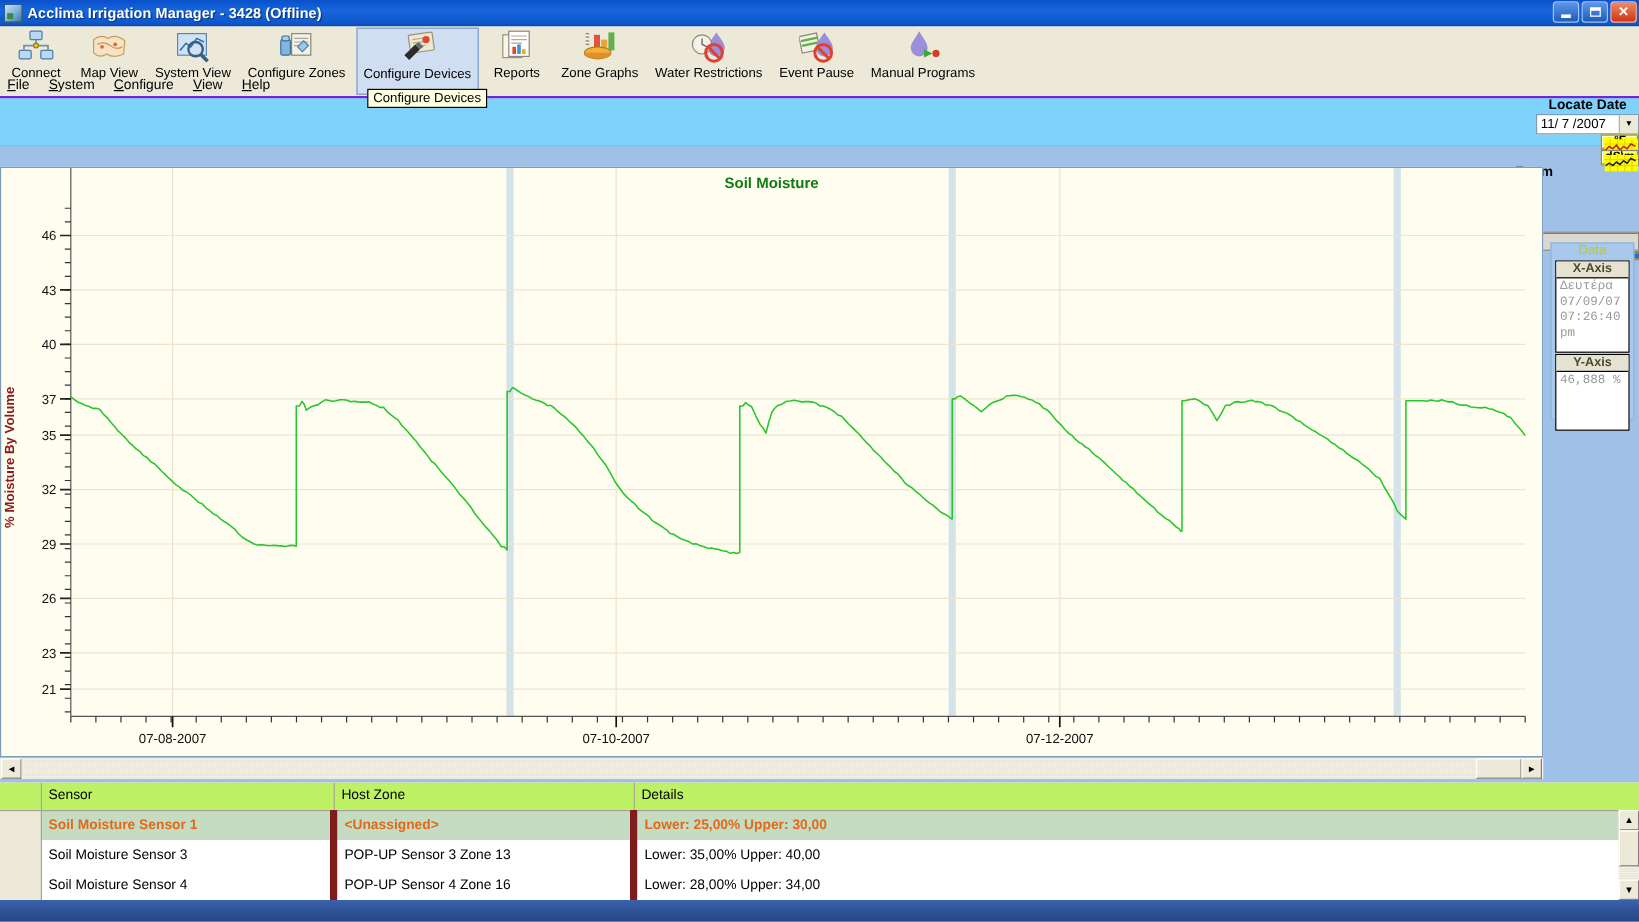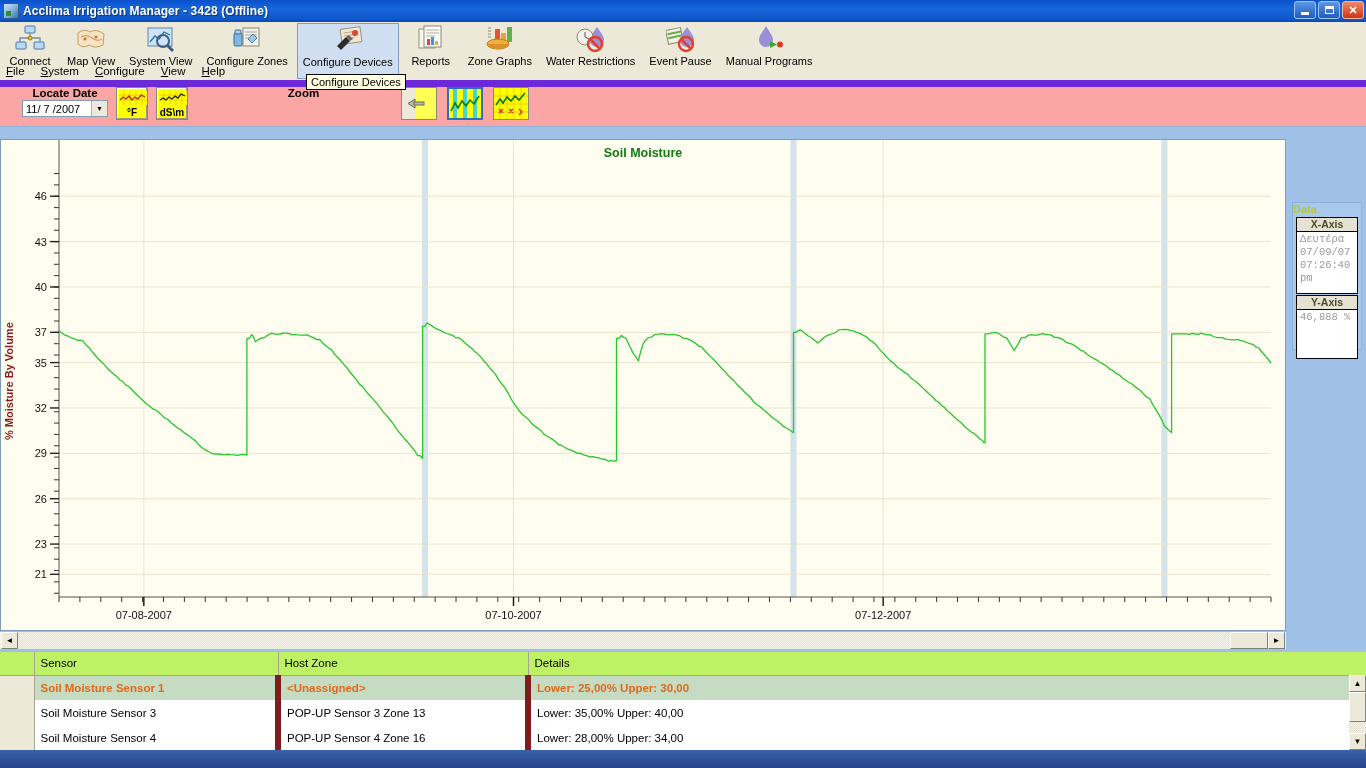--- a/index.html
+++ b/index.html
@@ -37,21 +37,21 @@
   .winbtn.min{background:linear-gradient(180deg,#5f97e6,#1d5cbd);}
   .winbtn.max{background:linear-gradient(180deg,#5f97e6,#1d5cbd);}
   .winbtn.close{background:linear-gradient(180deg,#f08a6a,#cf3412);border-color:#f0b9a6;}
   .winbtn .glyph-min{width:8px;height:3px;background:#fff;margin-top:6px;}
   .winbtn .glyph-max{width:9px;height:8px;border:1.5px solid #fff;border-top-width:3px;box-sizing:border-box;}
 
   
   #toolbar{
     height:58px;width:1366px;background:#ece9d8;
     display:flex;align-items:flex-start;position:relative;
-    border-bottom:7px solid #6d28d9;
+    border-bottom:2px solid #6d28d9;
   }
   .tbtn{
     width:auto;min-width:56px;height:56px;margin:1px 2px 0 2px;
     display:flex;flex-direction:column;align-items:center;justify-content:flex-start;
     padding:2px 5px 0 5px;box-sizing:border-box;position:relative;
   }
   .tbtn .tlabel{font-size:11px;color:#000;margin-top:2px;white-space:nowrap;}
   .tbtn .ticon{width:30px;height:28px;position:relative;}
   .tbtn.sel{background:#cfdef0;border:1px solid #7a9cc6;box-sizing:border-box;}
   #tooltip{
@@ -62,23 +62,24 @@
   #menubar{
     position:absolute;left:0;bottom:1px;height:17px;width:100%;
     display:flex;align-items:center;padding-left:6px;box-sizing:border-box;
     font-size:11.5px;color:#000;
   }
   #menubar .mi{margin-right:16px;cursor:default;}
   #menubar .mi u{text-decoration:underline;}
 
   
   #controls{
-    height:39px;width:1366px;background:#fca5a5;
-    display:flex;align-items:flex-start;position:relative;
+    height:39px;width:1366px;background:#7dd3fc;
+    display:flex;align-items:flex-end;position:relative;
     border-bottom:1px solid #8fb2da;
+    flex-direction:column;
   }
   #locdate{margin-left:22px;display:flex;flex-direction:column;align-items:center;justify-content:center;}
   #locdate .lbl{font-size:11.5px;font-weight:bold;color:#000;line-height:12px;}
   #datebox{
     margin-top:1px;width:86px;height:17px;background:#fff;border:1px solid #7f9db9;
     display:flex;align-items:center;box-sizing:border-box;font-size:11px;color:#000;
   }
   #datebox .dv{padding-left:3px;flex:1;}
   #datebox .arrow{
     width:15px;height:15px;background:#ece9d8;border-left:1px solid #b6b3a4;
@@ -145,21 +146,21 @@
     width:38px;height:17px;background:#ece9d8;border:1px solid #fff;
     border-right-color:#808080;border-bottom-color:#808080;box-sizing:border-box;
   }
 
   
   #datapanel{
     position:absolute;left:1292px;top:202px;width:70px;height:148px;
     border:1px solid #8fb2da;box-sizing:border-box;background:#a8c8ec;
   }
   #datapanel .dp-title{
-    text-align:left;font-size:11px;font-weight:bold;color:#b5c93a;line-height:13px;
+    text-align:center;font-size:11px;font-weight:normal;color:#b5c93a;line-height:13px;
   }
   .dp-box{
     margin:1px 3px 0 3px;border:1px solid #000;background:#fff;box-sizing:border-box;
   }
   .dp-box .hd{
     background:#e6e2d1;text-align:center;font-size:10.5px;font-weight:bold;color:#4a4a2a;
     line-height:13px;border-bottom:1px solid #000;
   }
   .dp-box .bd{padding:1px 3px 2px 3px;font-size:10.5px;color:#9a9a9a;line-height:13px;font-family:Liberation Mono, monospace;}
   #dp-x .bd{height:58px;}

